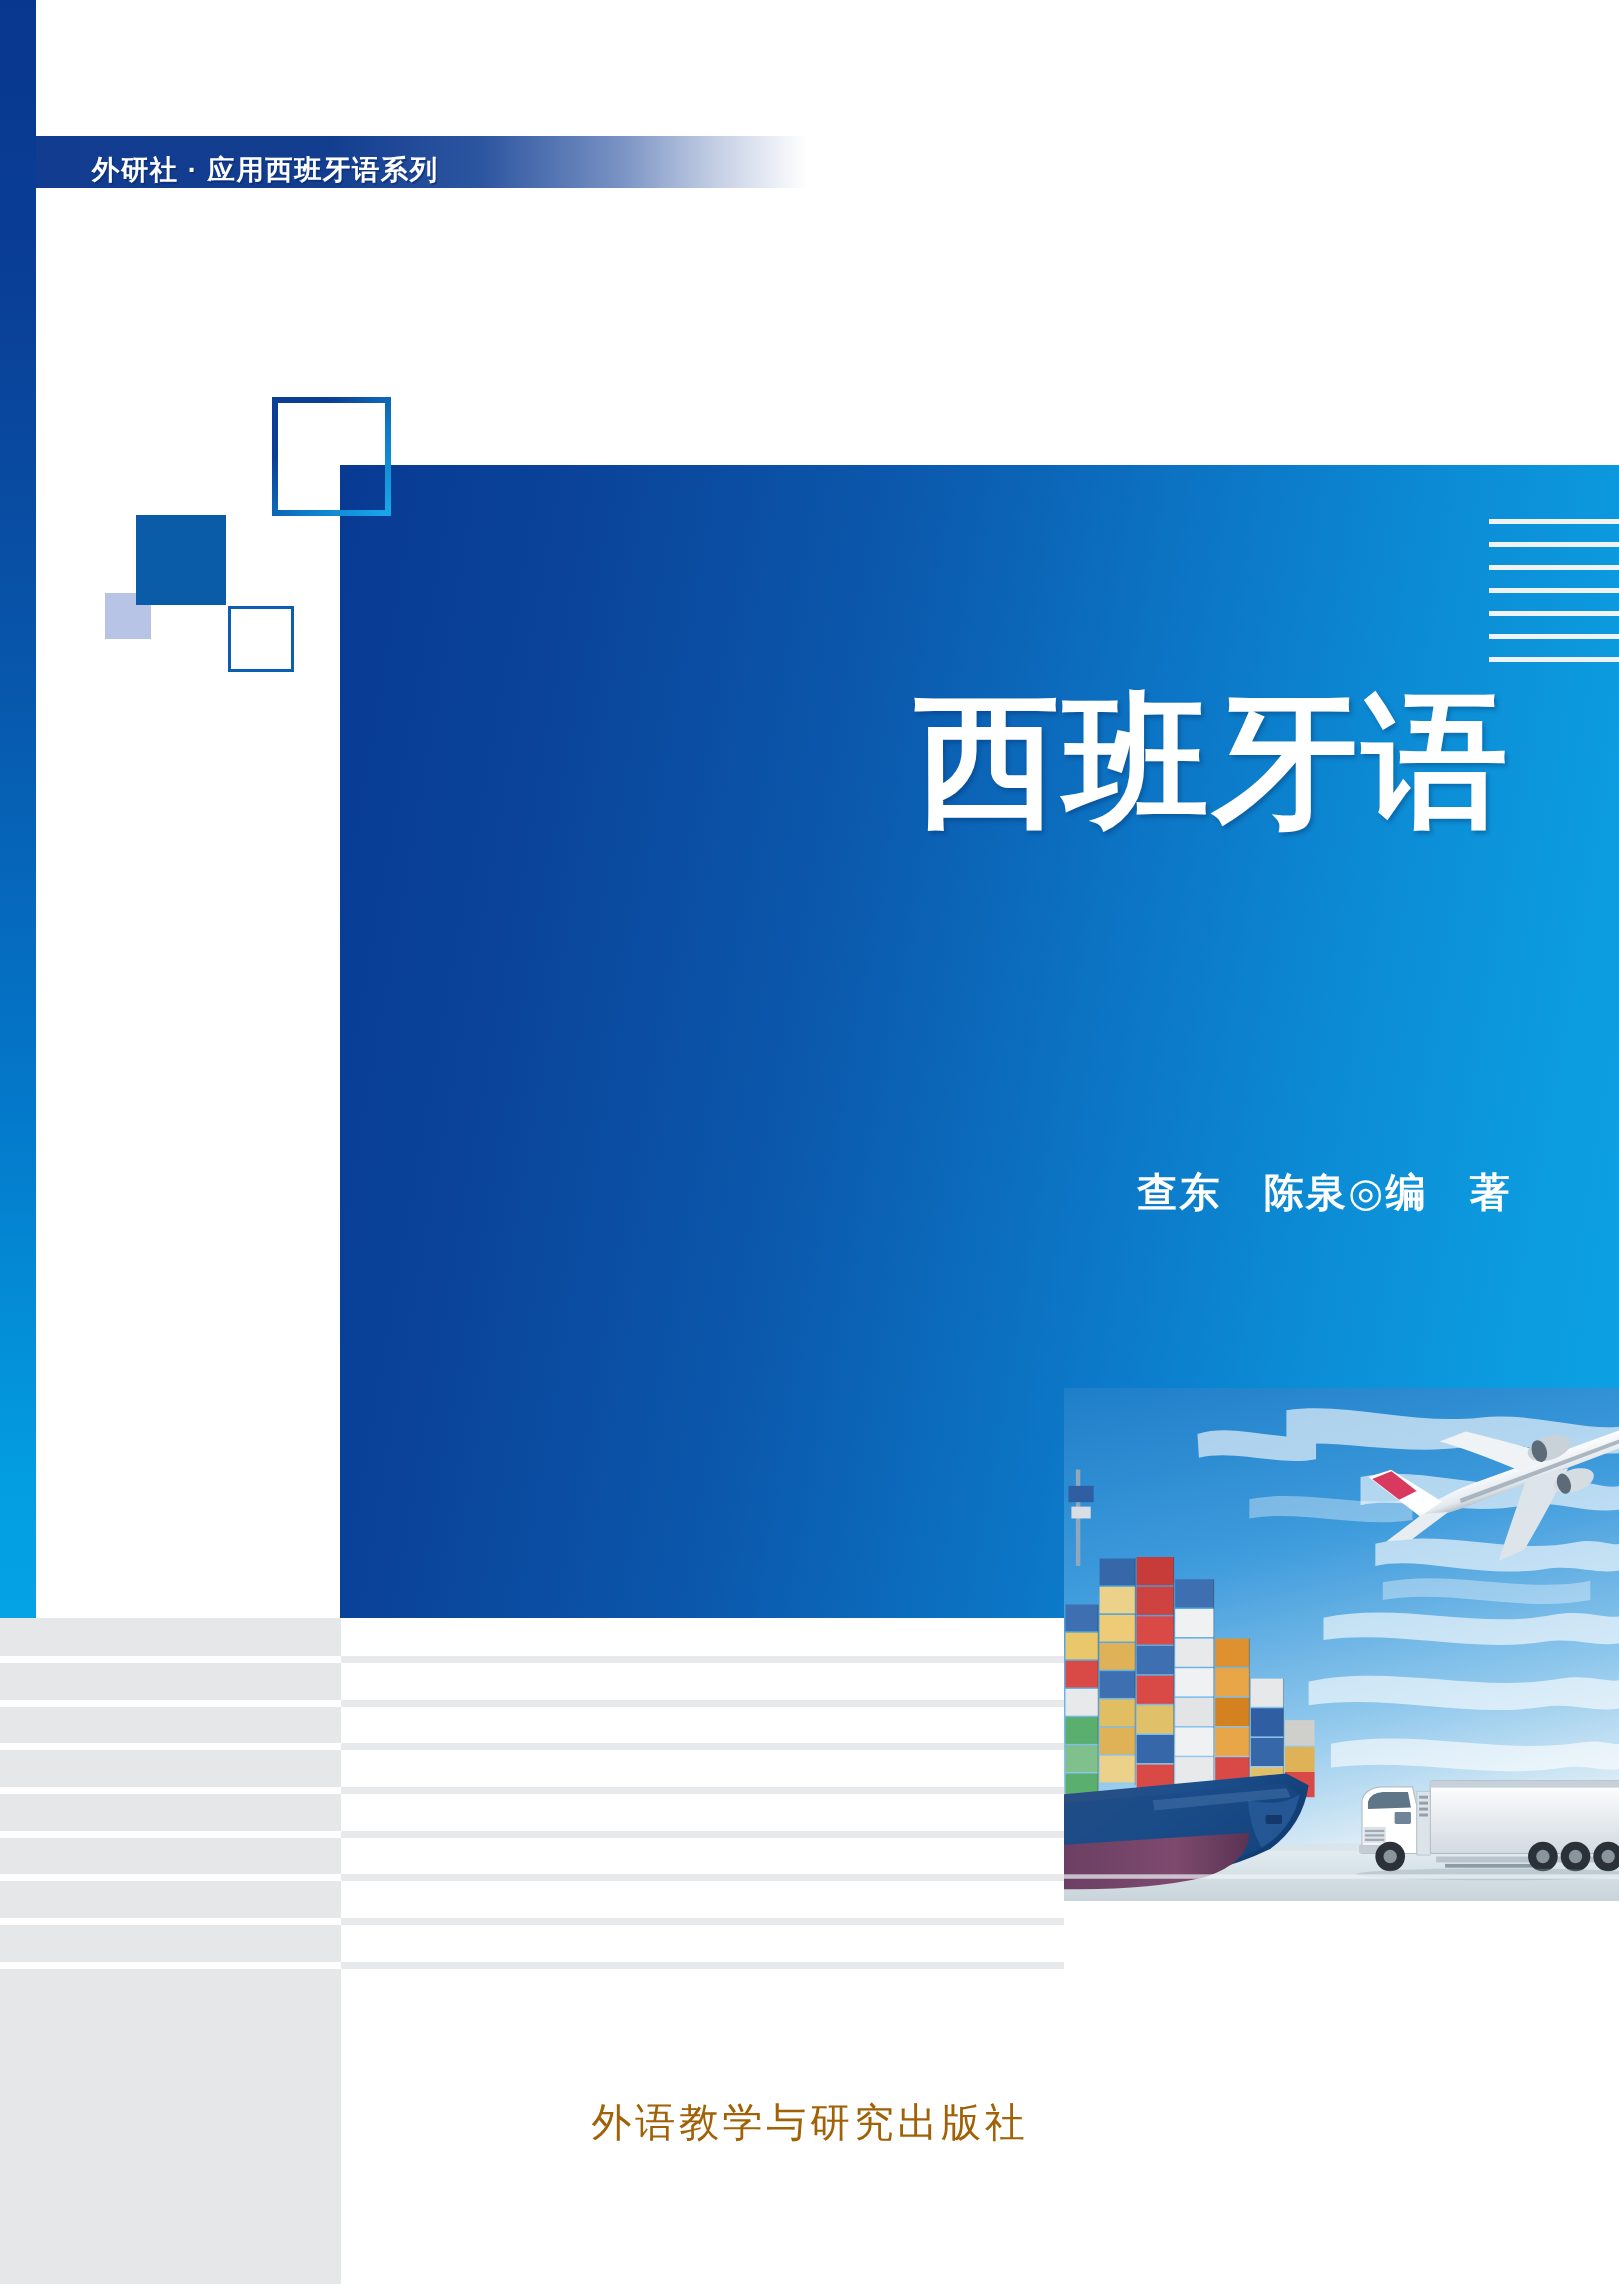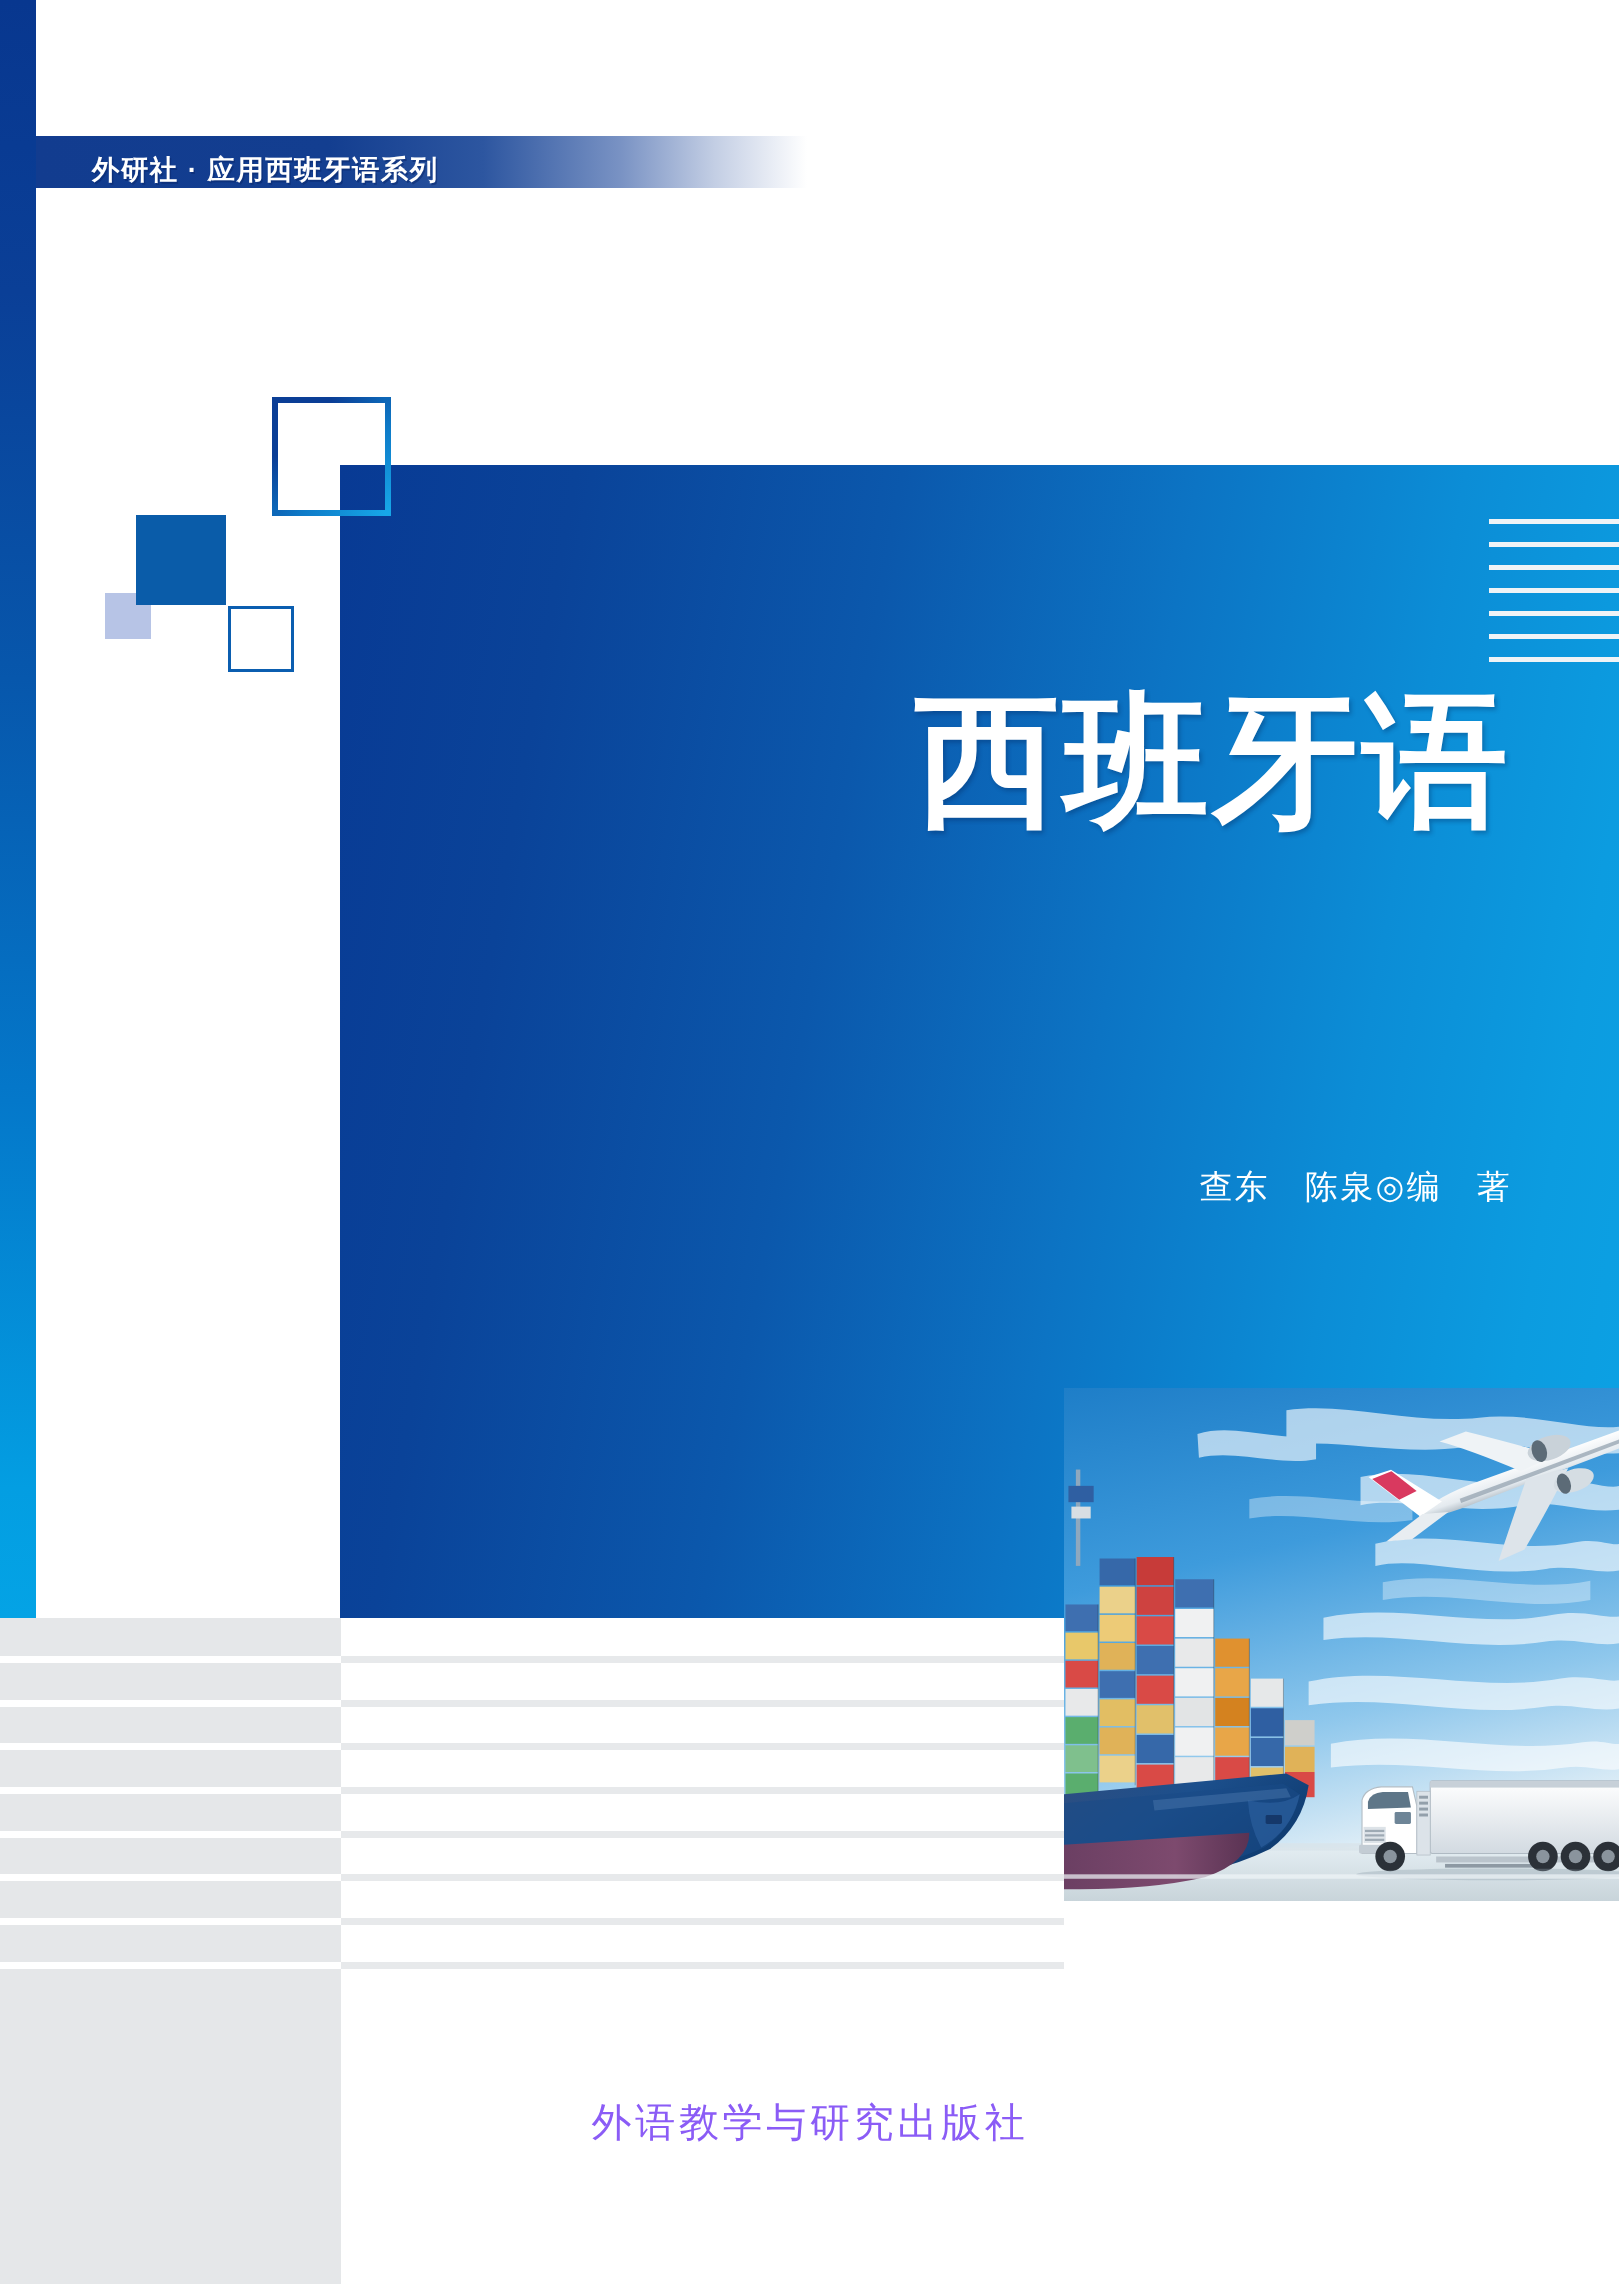--- a/index.html
+++ b/index.html
@@ -108,21 +108,21 @@
     line-height:166px;
     letter-spacing:4.4px;
     white-space:nowrap;
     text-shadow:2.2px 3px 4.4px rgba(2,30,80,.30);
   }
 
   
   .authors{
     position:absolute;left:667px;top:1165px;width:845px;
     text-align:right;
-    font-size:33px;color:#ffffff;font-weight:400;
+    font-size:40px;color:#ffffff;font-weight:700;
     letter-spacing:2.2px;
     z-index:5;
     white-space:nowrap;
   }
 
   
   .grey-left{
     position:absolute;left:0;top:1618px;width:341px;height:666px;
     background:#E5E7E9;
     z-index:1;
@@ -150,21 +150,21 @@
     position:absolute;left:1064px;top:1388px;width:556px;height:513px;
     overflow:hidden;z-index:7;
     background:#BFE0F5;
   }
   .photo svg{display:block;width:556px;height:513px;}
 
   
   .publisher{
     position:absolute;left:0;top:2095px;width:1620px;
     text-align:center;
-    font-size:40px;color:#8b5cf6;letter-spacing:3.7px;
+    font-size:40px;color:#a16207;letter-spacing:3.7px;
     z-index:8;
     white-space:nowrap;
   }
 </style>
 </head>
 <body>
 
 <div class="cover">
 
   <div class="spine"></div>

